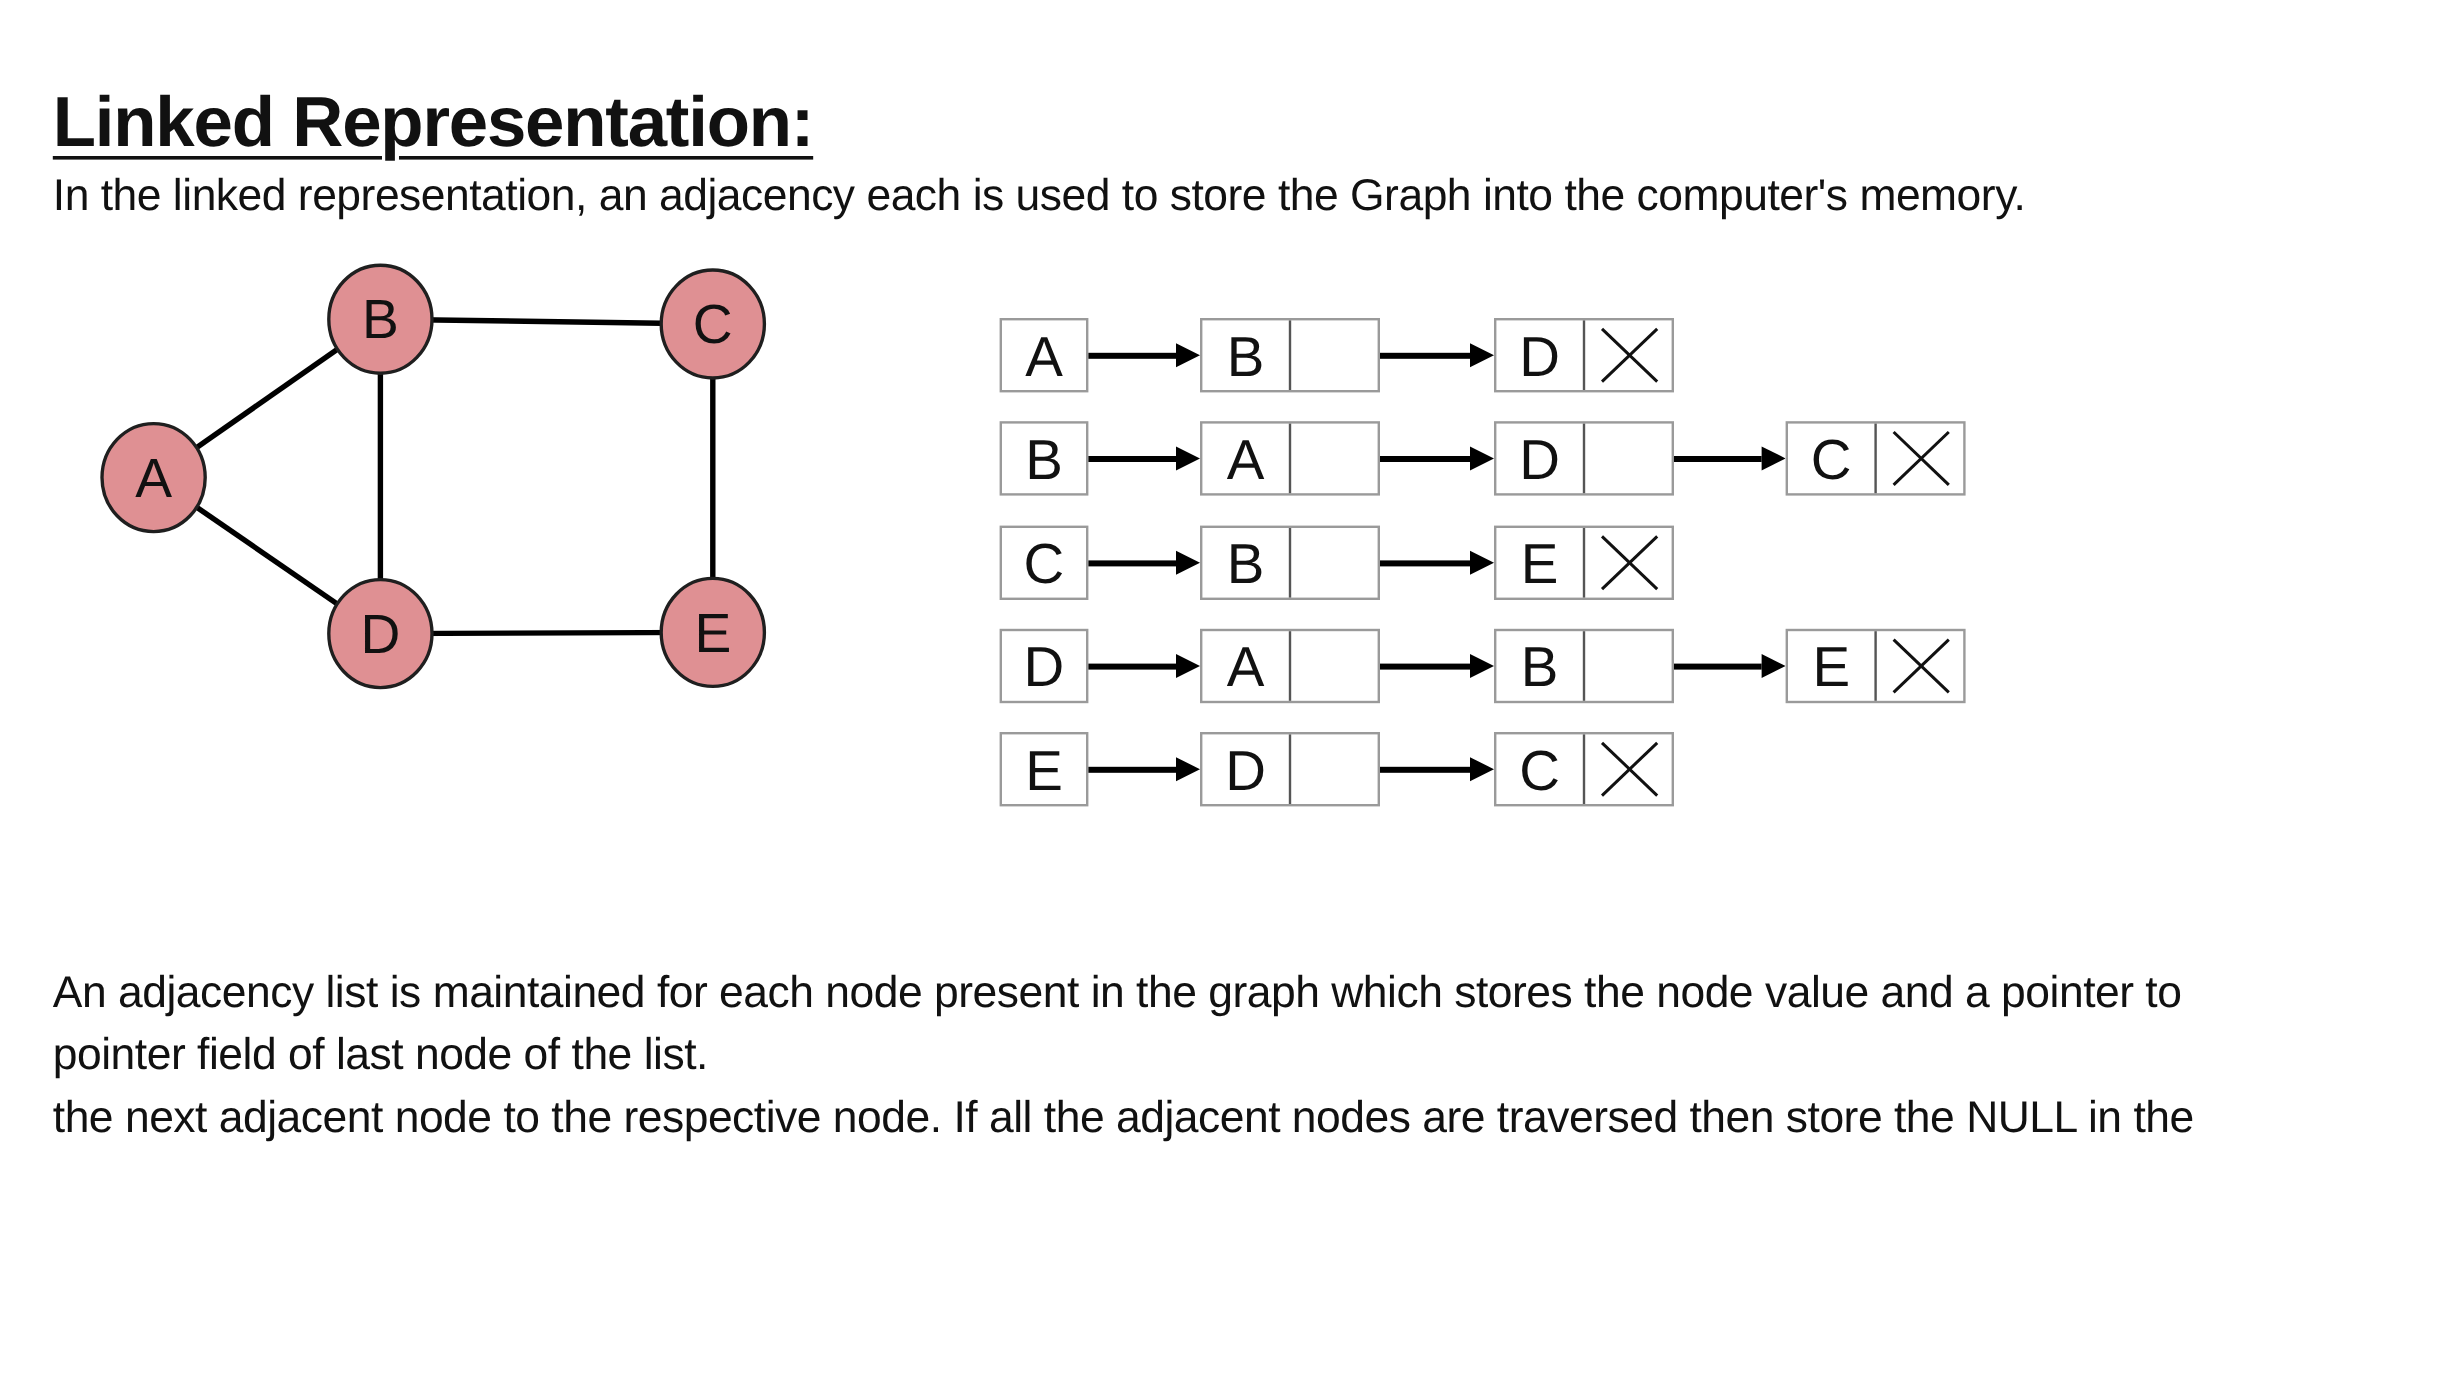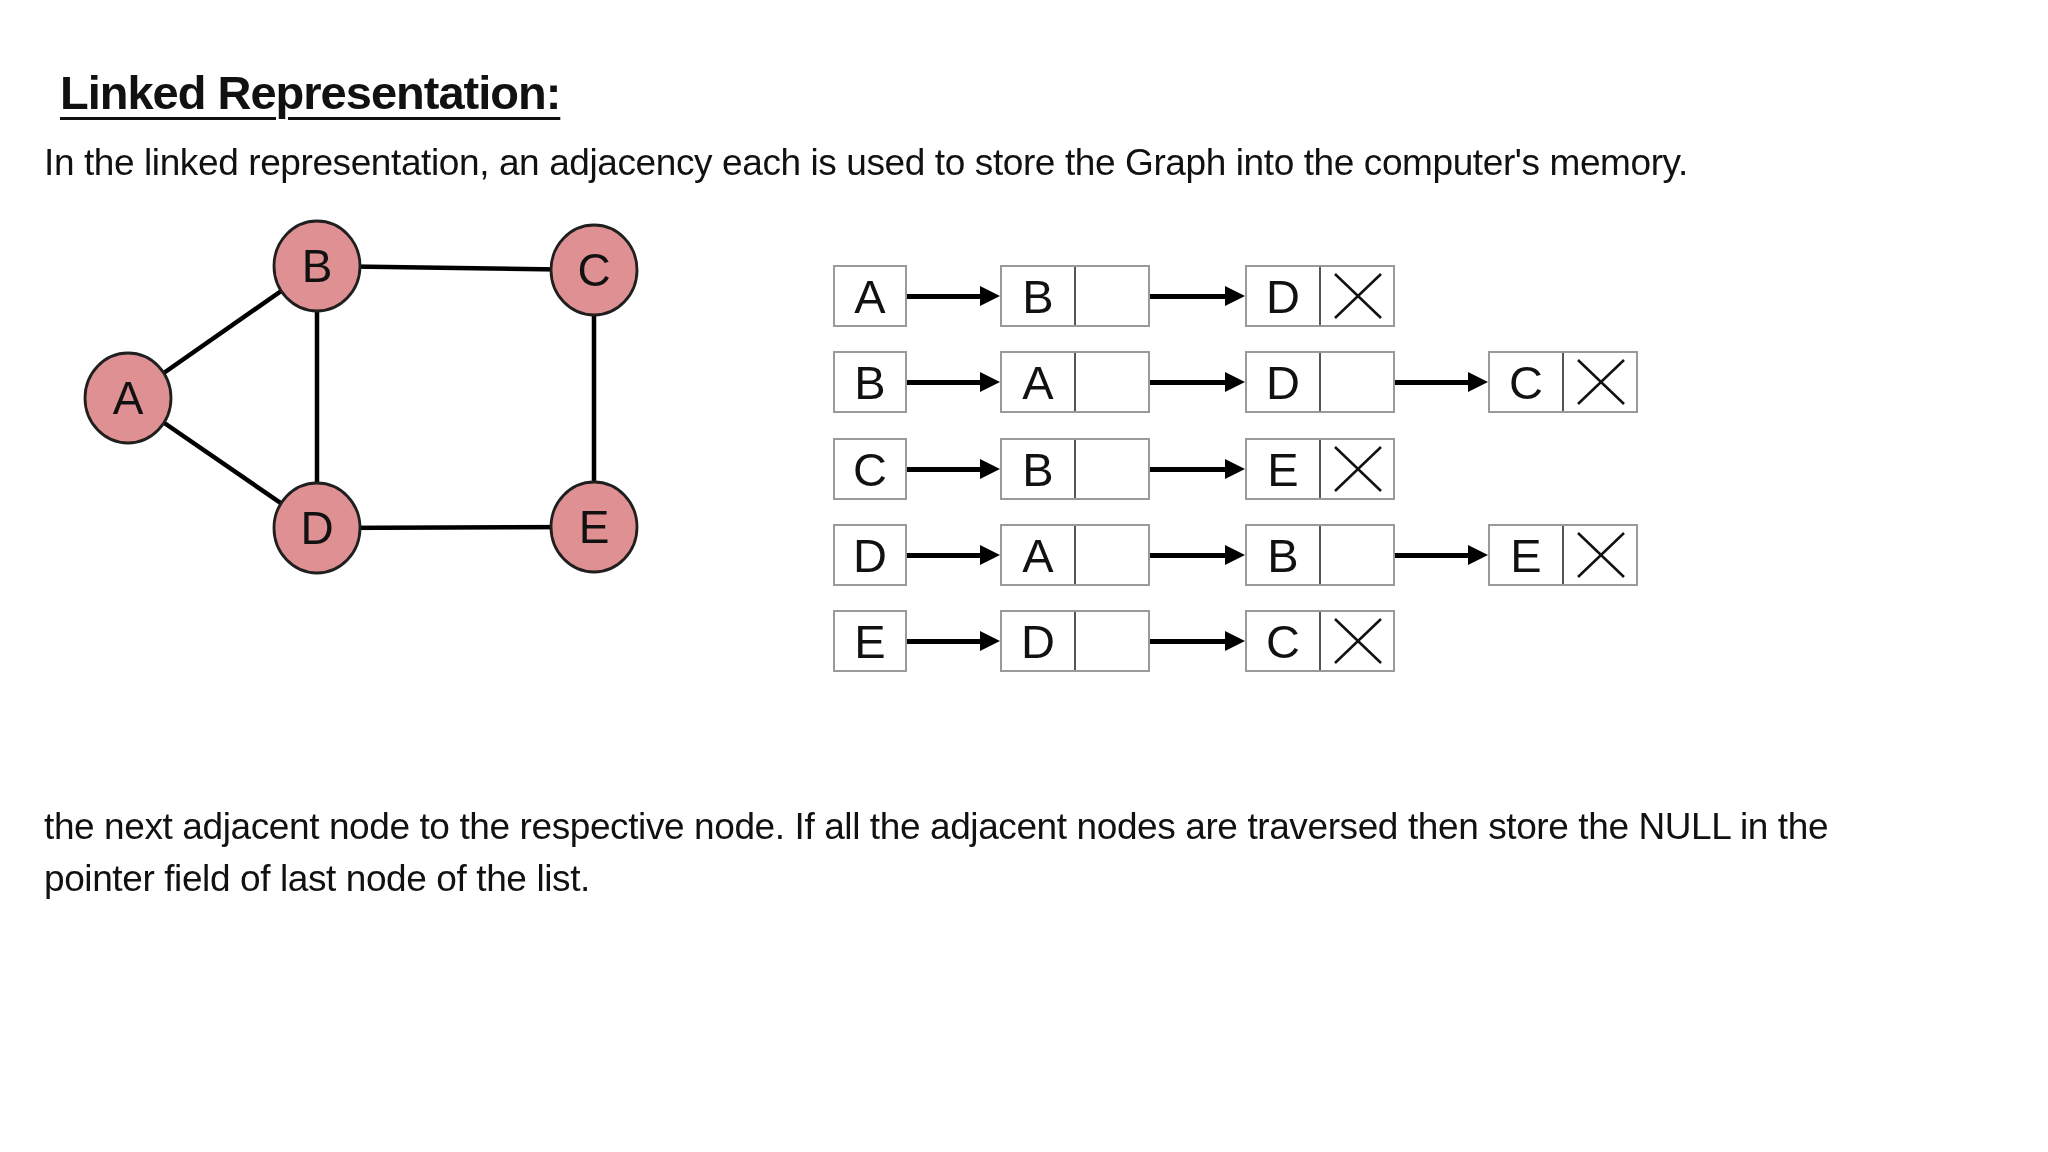--- a/index.html
+++ b/index.html
@@ -12,29 +12,28 @@
     width: 2048px;
     height: 1152px;
     overflow: hidden;
     font-family: "Liberation Sans", sans-serif;
     color: #111111;
   }
   .page-title {
     position: absolute;
     left: 44px;
     top: 34px;
-    font-size: 47px;
+    font-size: 59px;
     font-weight: bold;
     letter-spacing: -1px;
     line-height: 56px;
     text-decoration: underline;
     text-decoration-thickness: 3px;
     text-underline-offset: 8px;
     white-space: nowrap;
-    margin-left: 16px;
   }
   .intro-text {
     position: absolute;
     left: 44px;
     top: 100px;
     font-size: 37px;
     letter-spacing: -0.4px;
     line-height: 52px;
     white-space: nowrap;
   }
@@ -280,15 +279,16 @@
           <svg width="71" height="58" viewBox="0 0 71 58" xmlns="http://www.w3.org/2000/svg">
             <line x1="13" y1="7" x2="59" y2="51" stroke="#111111" stroke-width="2.5"></line>
             <line x1="59" y1="7" x2="13" y2="51" stroke="#111111" stroke-width="2.5"></line>
           </svg>
         </div>
       </div>
     </div>
   </div>
 
 <div class="description">
+  <div>An adjacency list is maintained for each node present in the graph which stores the node value and a pointer to</div>
+  <div>pointer field of last node of the list.</div>
   <div>the next adjacent node to the respective node. If all the adjacent nodes are traversed then store the NULL in the</div>
-  <div>pointer field of last node of the list.</div>
 </div>
 
 </body></html>

